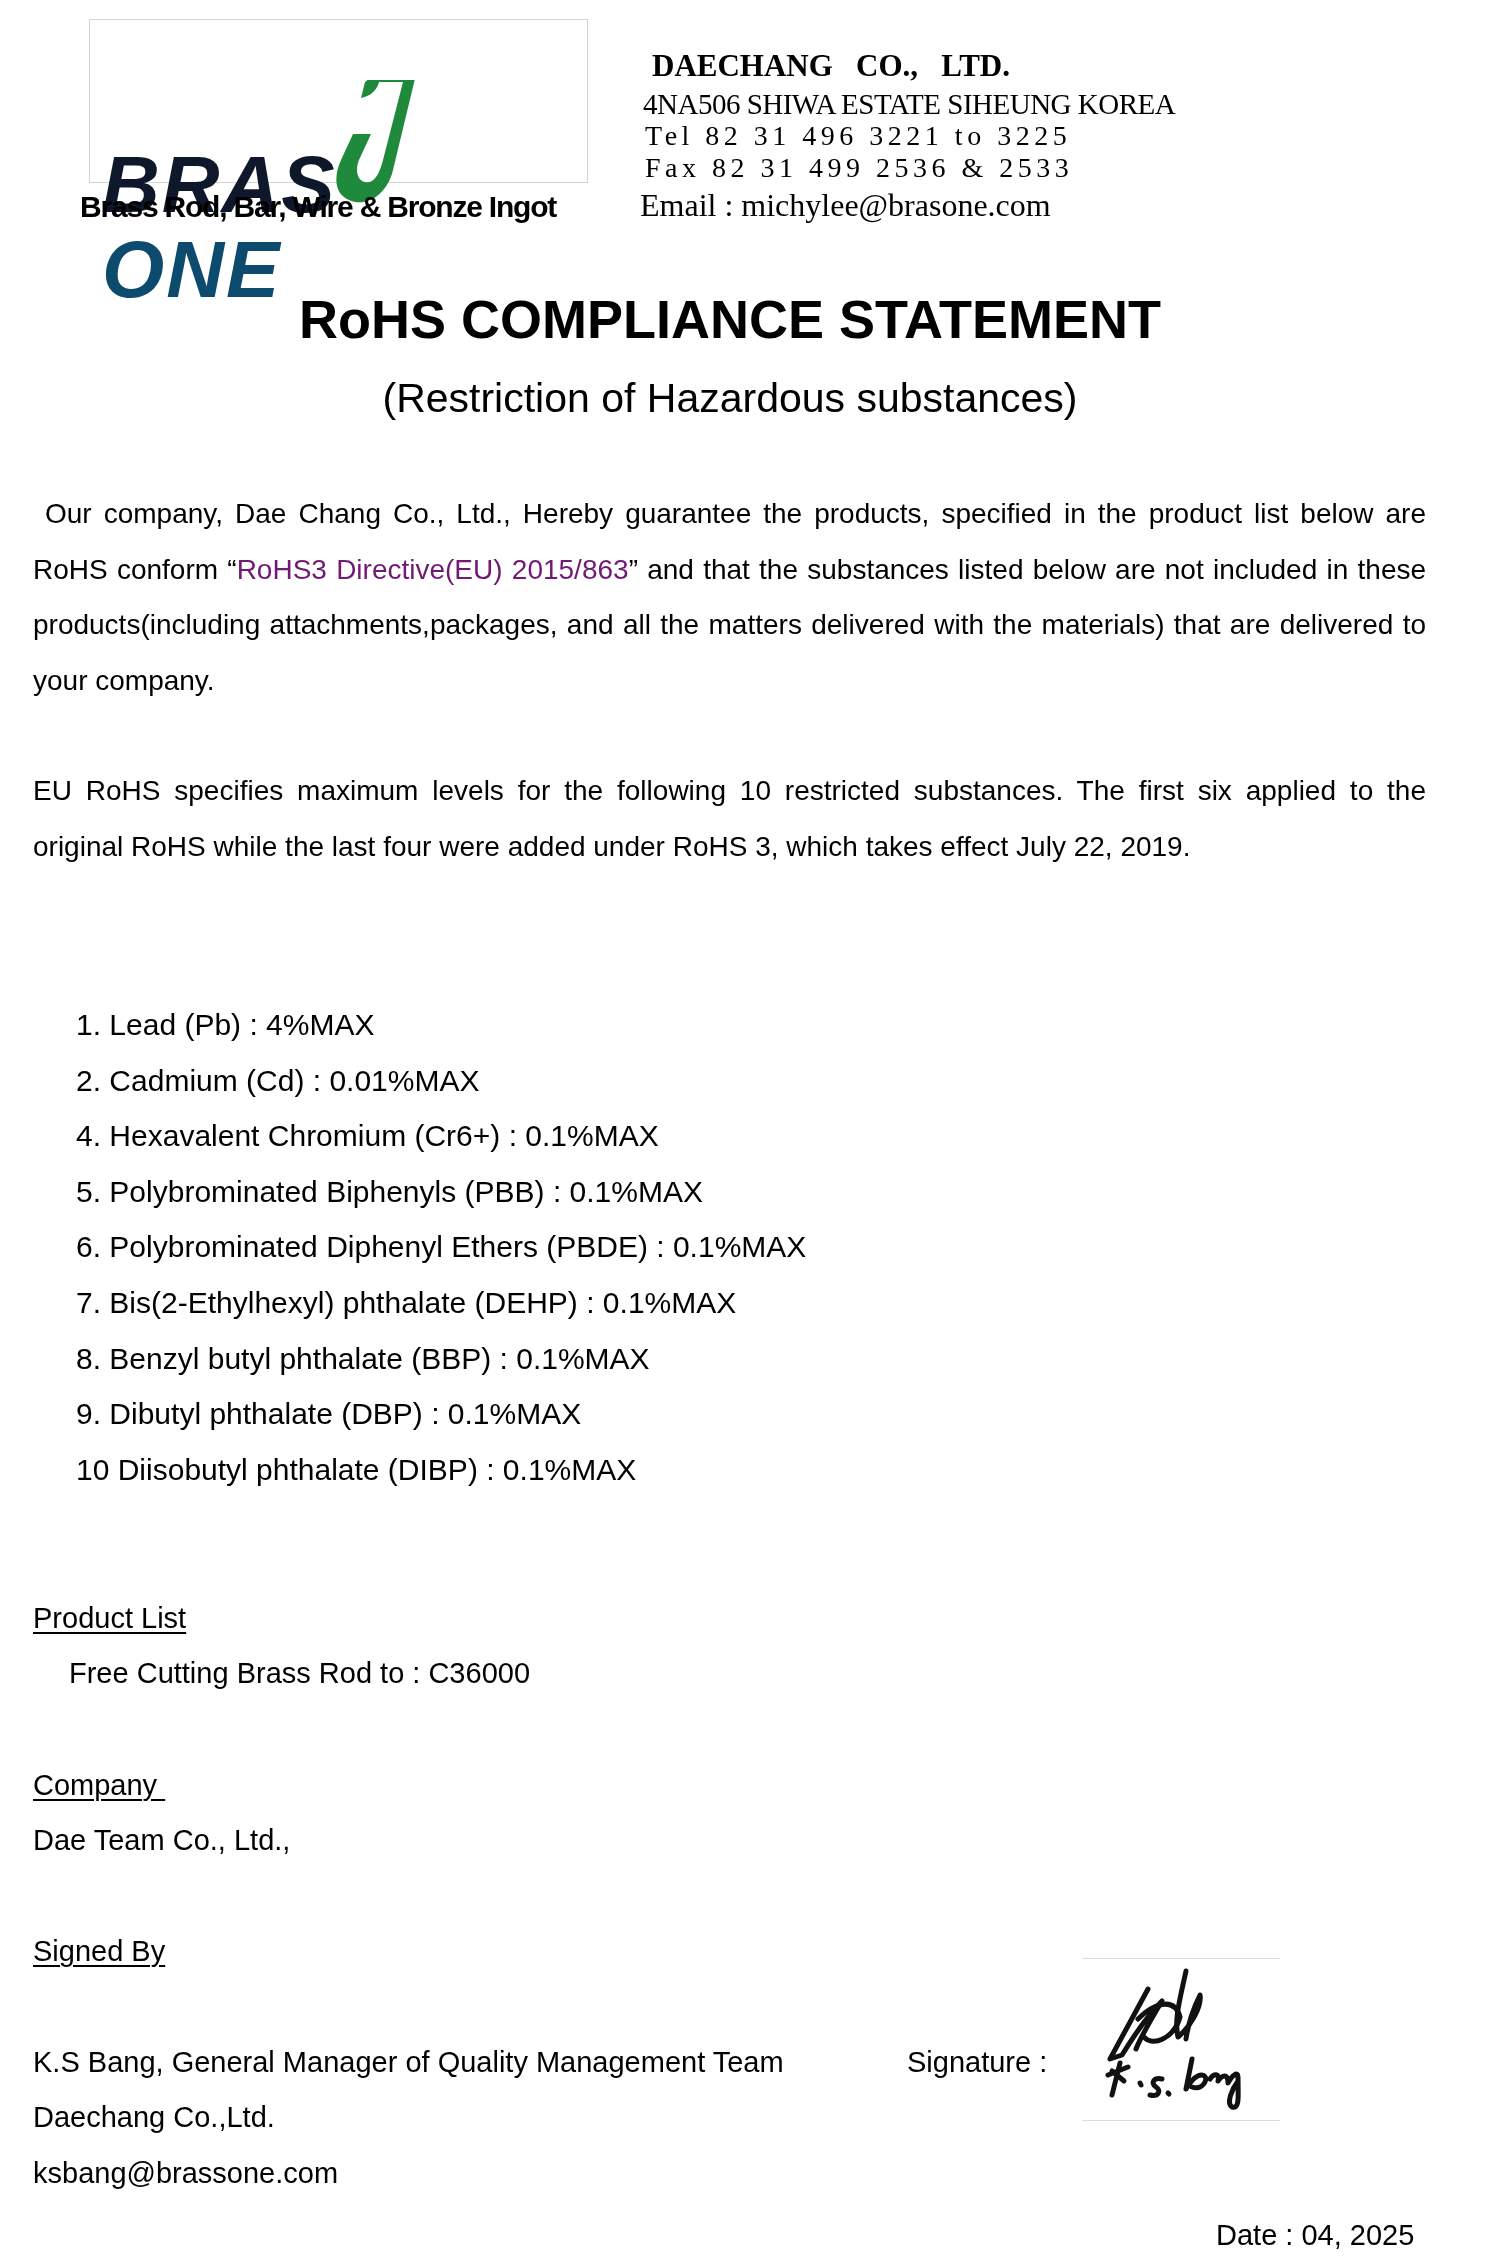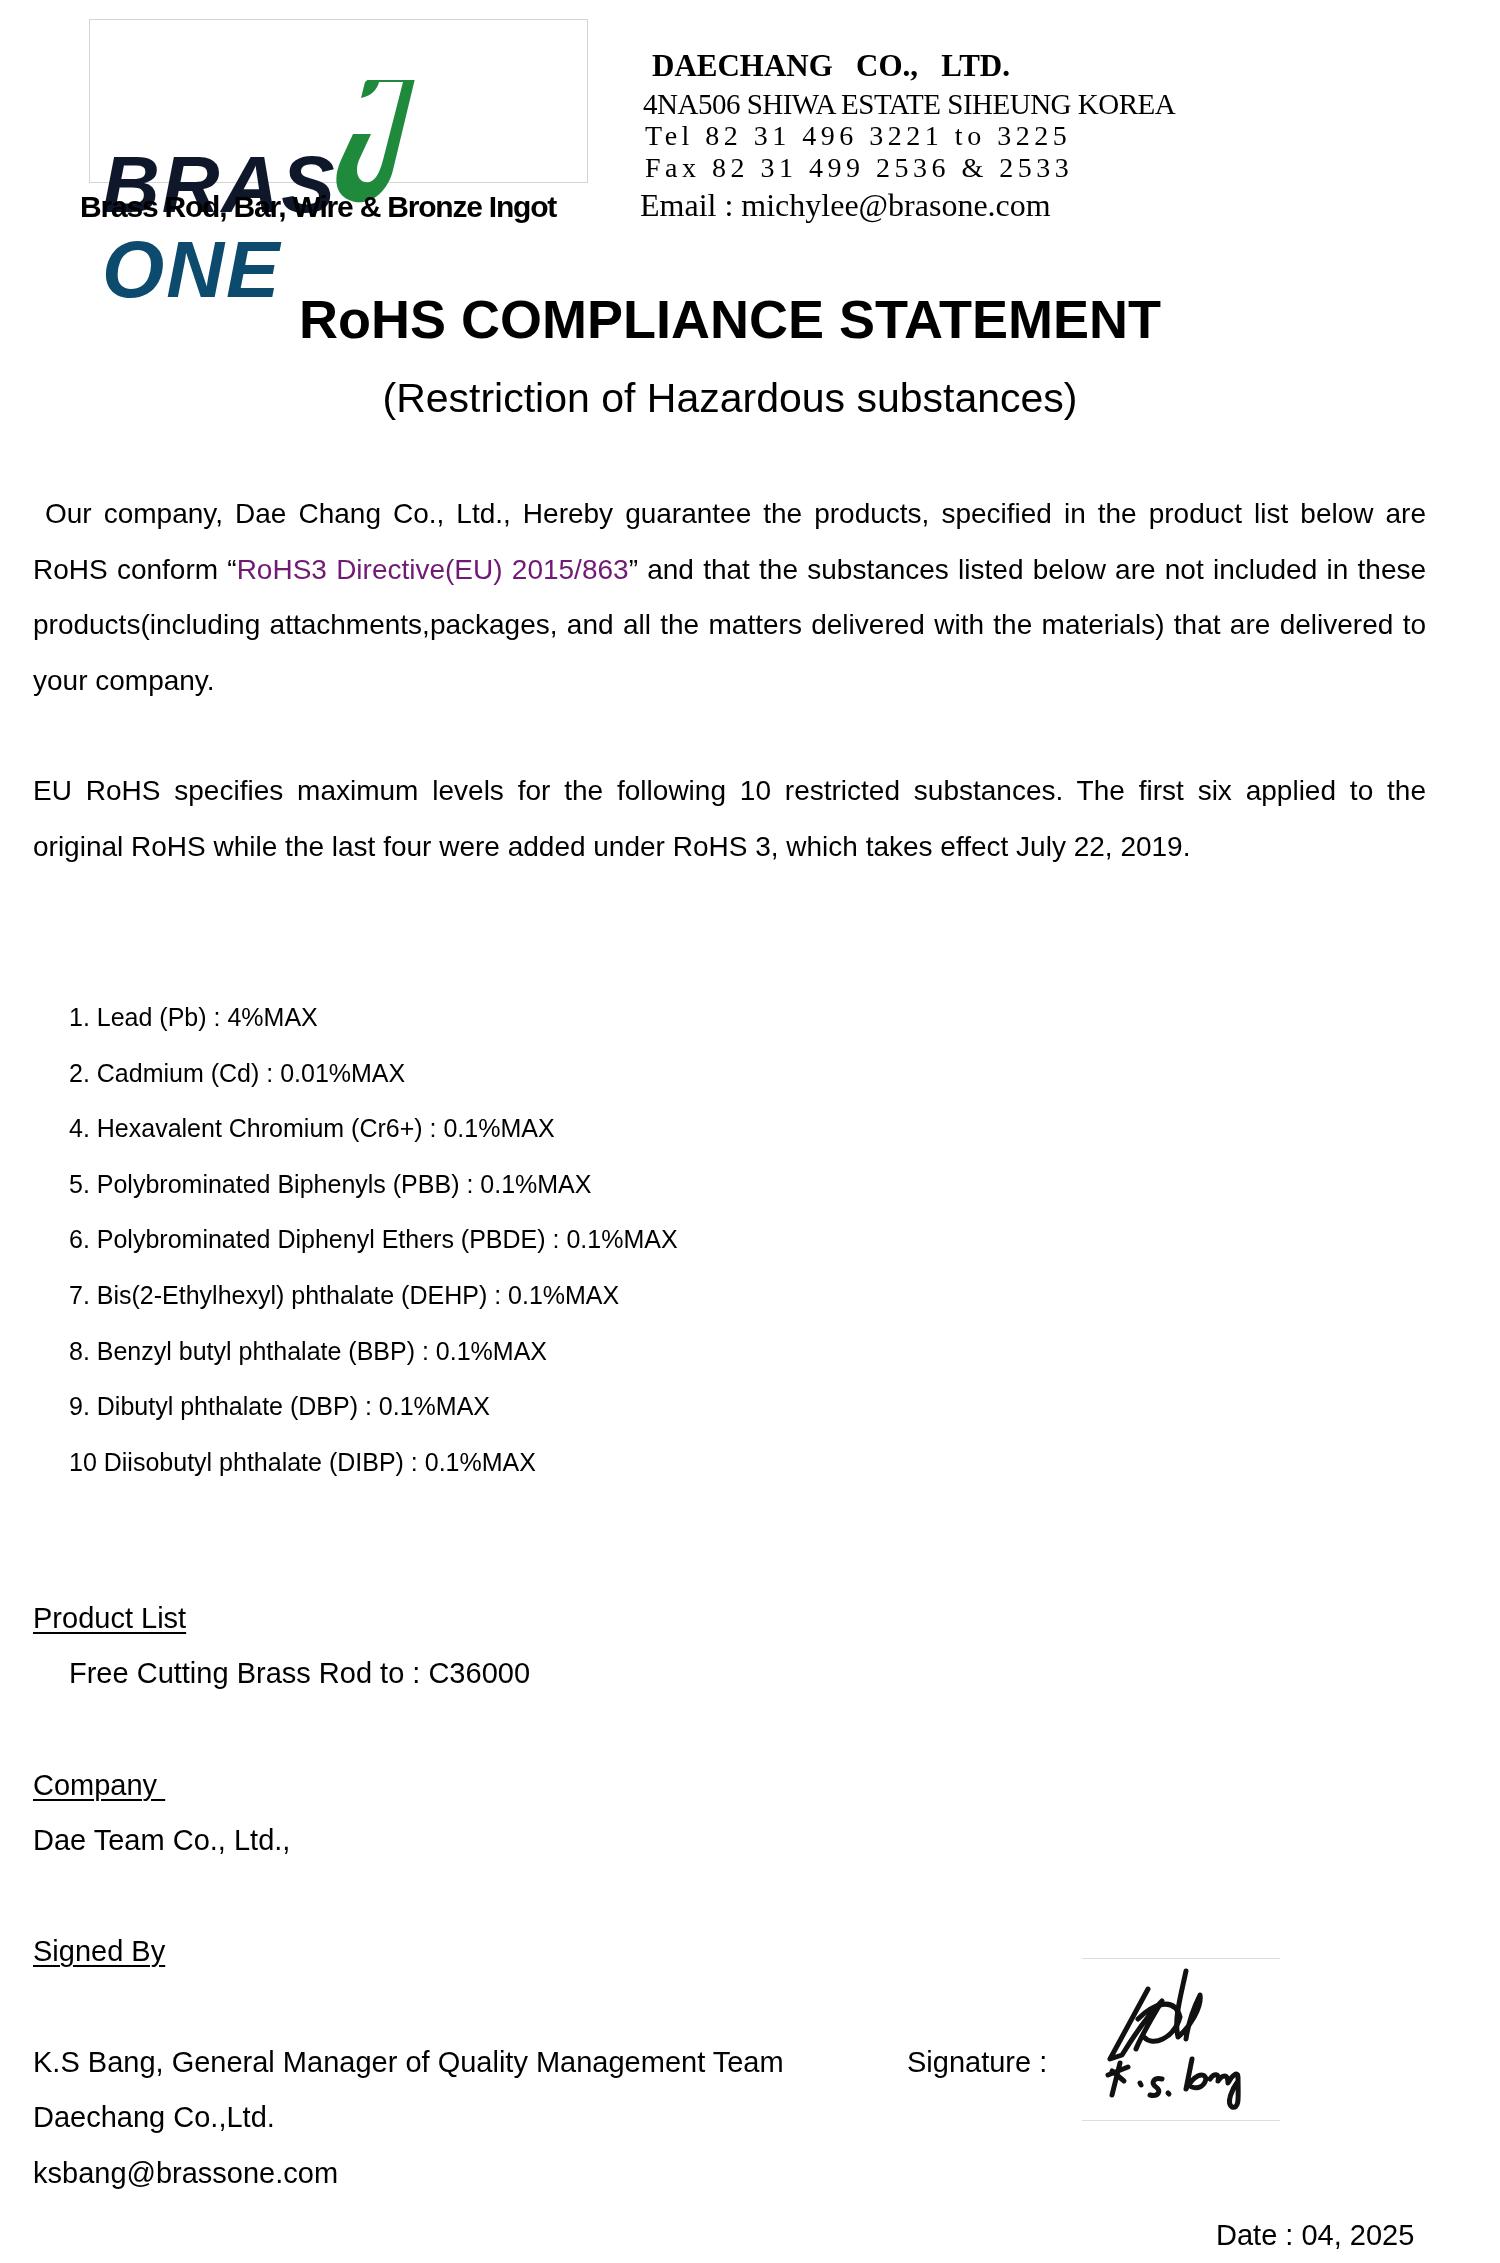--- a/index.html
+++ b/index.html
@@ -25,21 +25,21 @@
     .title { left: 0; width: 1460px; top: 288px; text-align: center; font-weight: 700; font-size: 54px; }
     .subtitle { left: 0; width: 1460px; top: 375px; text-align: center; font-size: 41px; }
 
     
     .para { left: 33px; width: 1393px; font-size: 28px; line-height: 55.5px; text-align: justify; }
     .para1 { top: 486px; }
     .para2 { top: 763px; }
     .grey { color: #701a75; margin-top: 32px; }
 
     
-    .sub-list { left: 64px; top: 985px; font-size: 25px; line-height: 55.6px; margin: 5px; padding: 0; list-style: none; }
+    .sub-list { left: 64px; top: 985px; font-size: 30px; line-height: 55.6px; margin: 12px; padding: 0; list-style: none; }
 
     .label-u { text-decoration: underline; text-decoration-thickness: 2px; text-underline-offset: 4px; font-size: 29px; white-space: pre; }
     .txt { font-size: 29px; white-space: nowrap; }
 
     .sig-box { left: 1082px; top: 1958px; width: 198px; height: 161px; border-top: 1px solid #ddd; border-bottom: 1px solid #ddd; }
   </style>
 </head>
 <body>
 
 <div class="abs logo-box">

